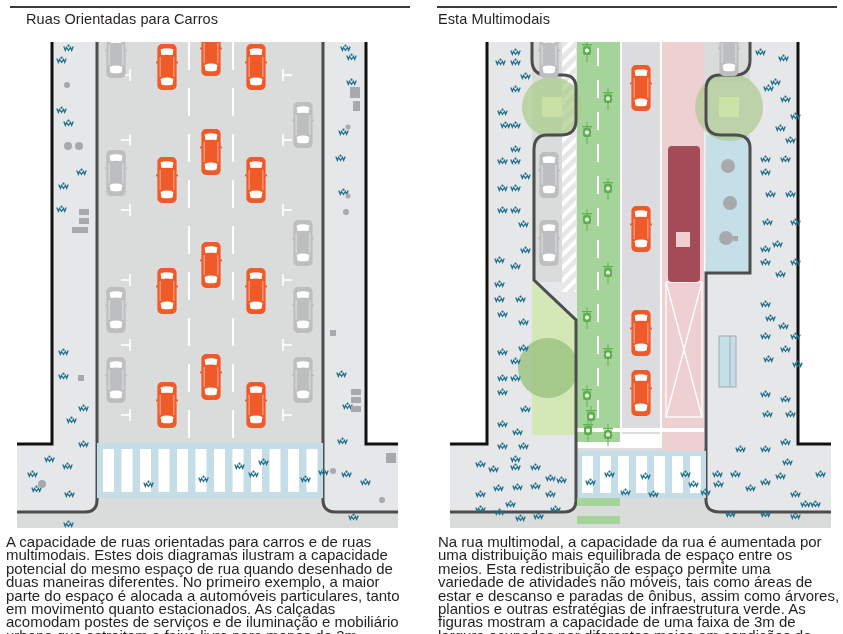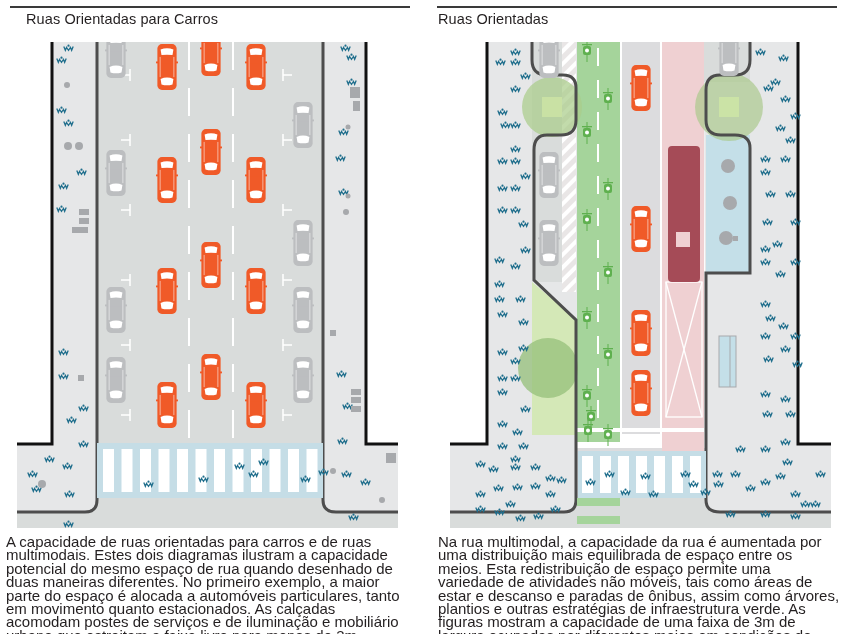--- a/index.html
+++ b/index.html
@@ -9,21 +9,21 @@
   .caption{position:absolute;top:535px;font-size:15px;line-height:13.4px;color:#231f20;width:400px;}
   svg{position:absolute;top:0;left:0;}
 </style>
 </head>
 <body>
 
 <div class="rule" style="left:10px;width:400px;"></div>
 <div class="rule" style="left:437px;width:400px;"></div>
 
 <div class="title" style="left:6px;margin-left:20px;">Ruas Orientadas para Carros</div>
-<div class="title" style="left:438px;">Ruas Orientadas</div>
+<div class="title" style="left:438px;">Esta Multimodais</div>
 
 <svg id="diag" width="843" height="634">
   <defs>
     <pattern id="hatch" width="8" height="8" patternUnits="userSpaceOnUse" patternTransform="rotate(-45)">
       <rect width="8" height="8" fill="#d9dcdb"></rect>
       <rect width="3.5" height="8" fill="#ffffff"></rect>
     </pattern>
     <pattern id="hatchBuf" width="9" height="9" patternUnits="userSpaceOnUse" patternTransform="rotate(45)">
       <rect width="9" height="9" fill="#e9e6e6"></rect>
       <rect width="4" height="9" fill="#ffffff"></rect>

